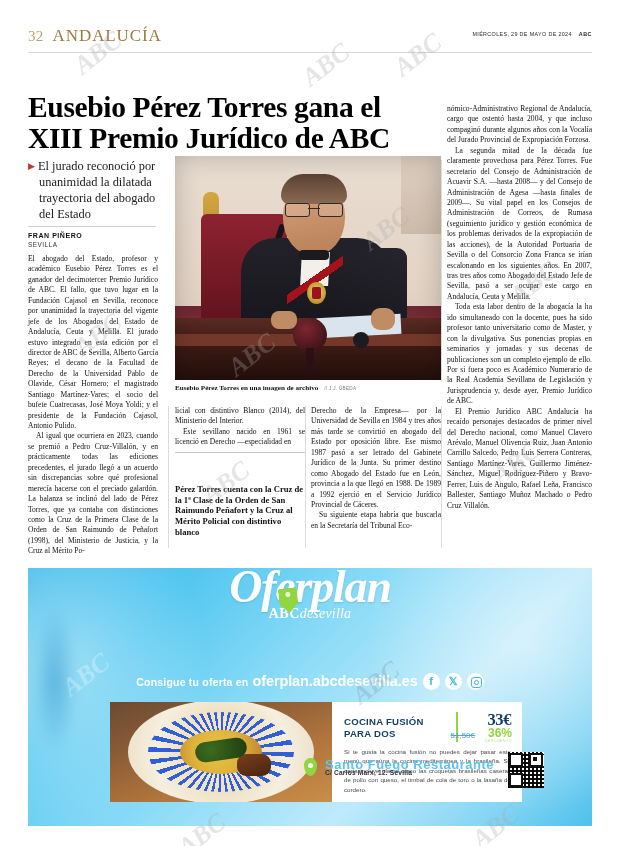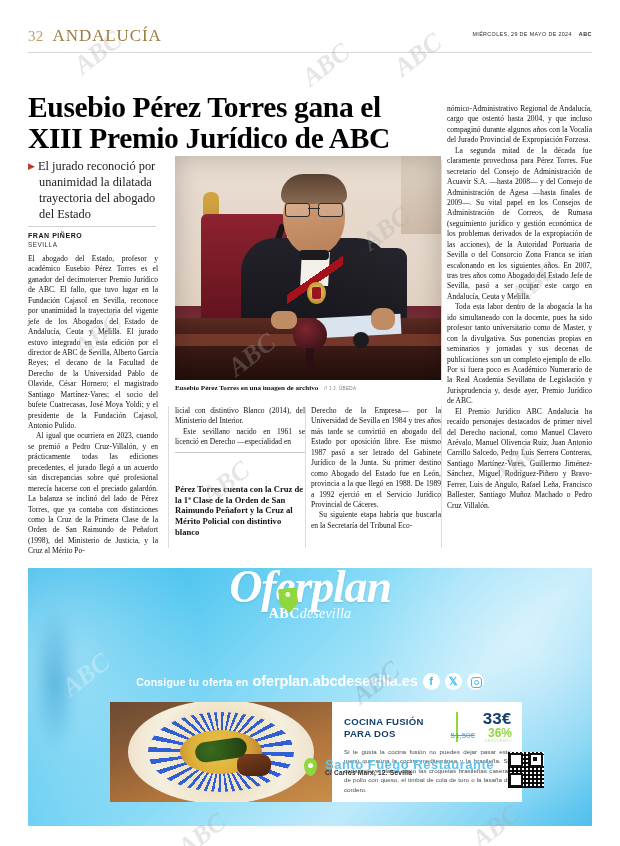--- a/index.html
+++ b/index.html
@@ -233,21 +233,21 @@
 
   .card-text{position:absolute;left:222px;top:0;width:190px;height:100px;background:#fff;}
   .ct-title{
     position:absolute;left:12px;top:14px;width:104px;
     font-family:"Liberation Sans", sans-serif;
     font-weight:700;font-size:9.6px;line-height:1.22;color:#15406b;letter-spacing:.25px;
   }
   .ct-divider{position:absolute;left:124px;top:10px;width:2.4px;height:30px;background:#8fd63f;}
   .ct-price{
     position:absolute;right:11px;top:8px;
-    font-family:Liberation Mono, monospace;
+    font-family:Liberation Serif, serif;
     font-weight:700;font-size:16.5px;color:#15406b;letter-spacing:-.4px;
   }
   .ct-old{
     position:absolute;right:47px;top:29px;
     font-family:"Liberation Sans", sans-serif;
     font-size:8px;color:#4fa3d8;text-decoration:line-through;
   }
   .ct-pct{
     position:absolute;right:10px;top:25px;
     font-family:"Liberation Sans", sans-serif;

